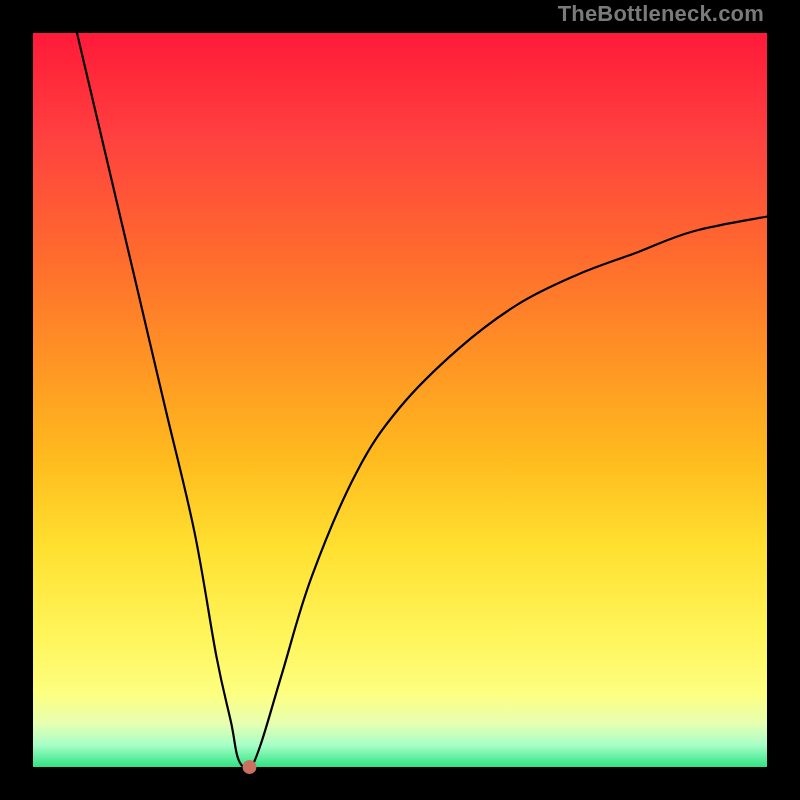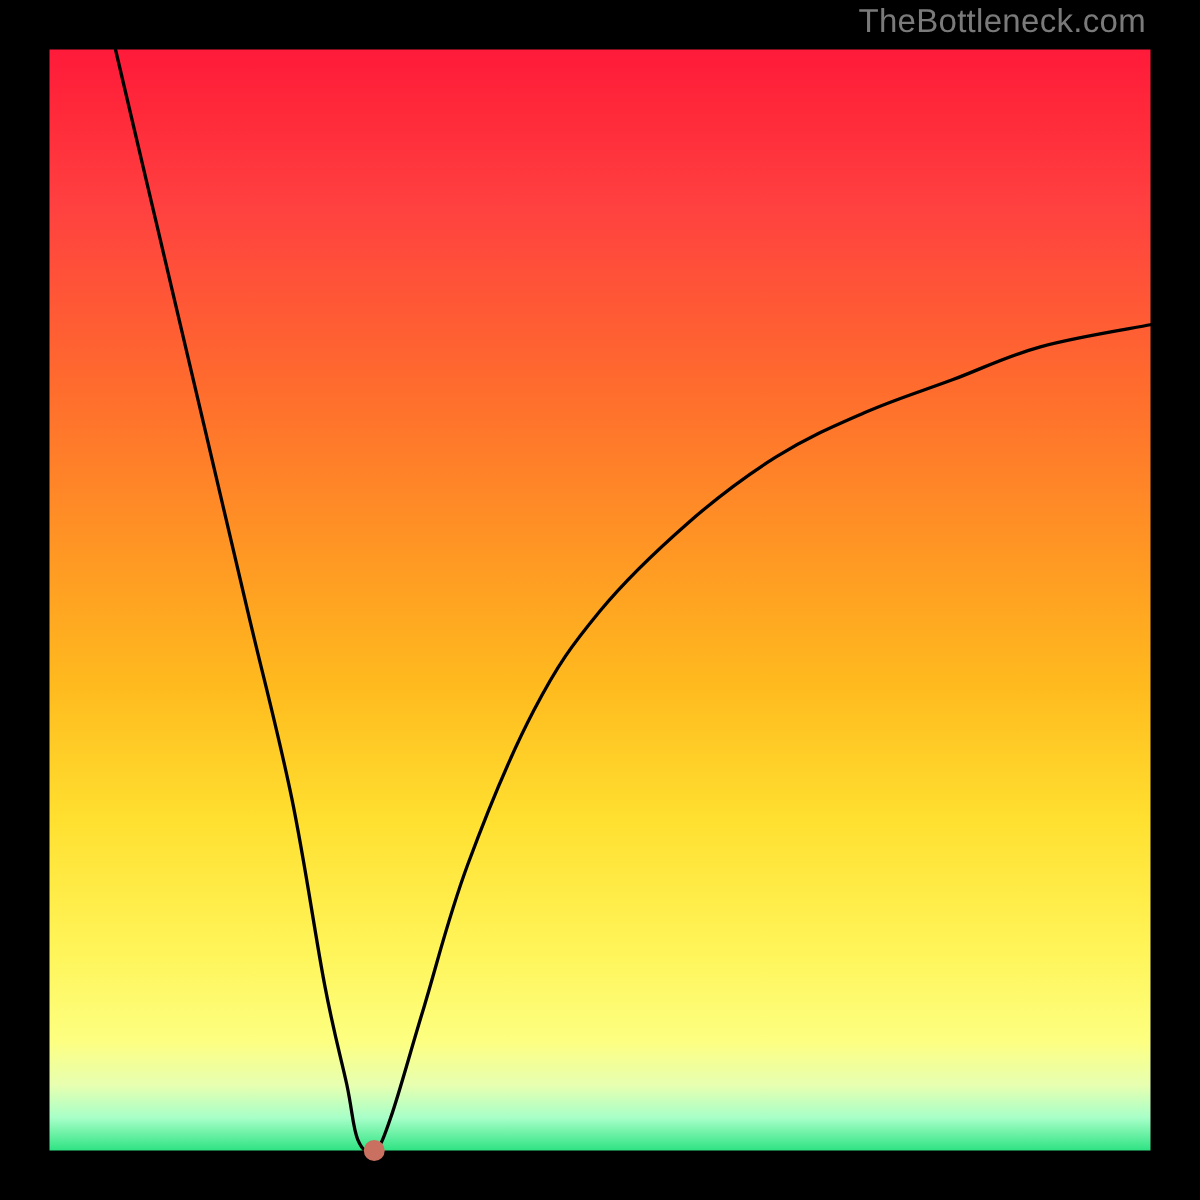--- a/index.html
+++ b/index.html
@@ -39,21 +39,21 @@
       #a8ffc8 97%,
       #2fe383 100%
     );
   }
   .attribution {
     position: absolute;
     top: 1px;
     right: 36px;
     color: #7a7a7a;
     font-size: 22px;
-    font-weight: 400;
+    font-weight: 700;
     text-align: center;
     letter-spacing: 0.2px;
     user-select: none;
   }
   svg.curve {
     position: absolute;
     left: 0;
     top: 0;
     width: 734px;
     height: 734px;

